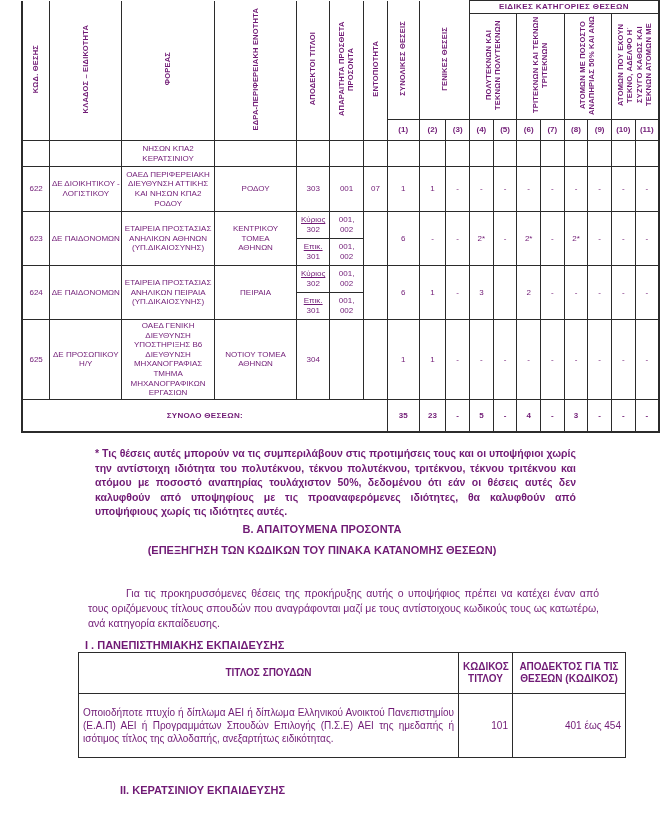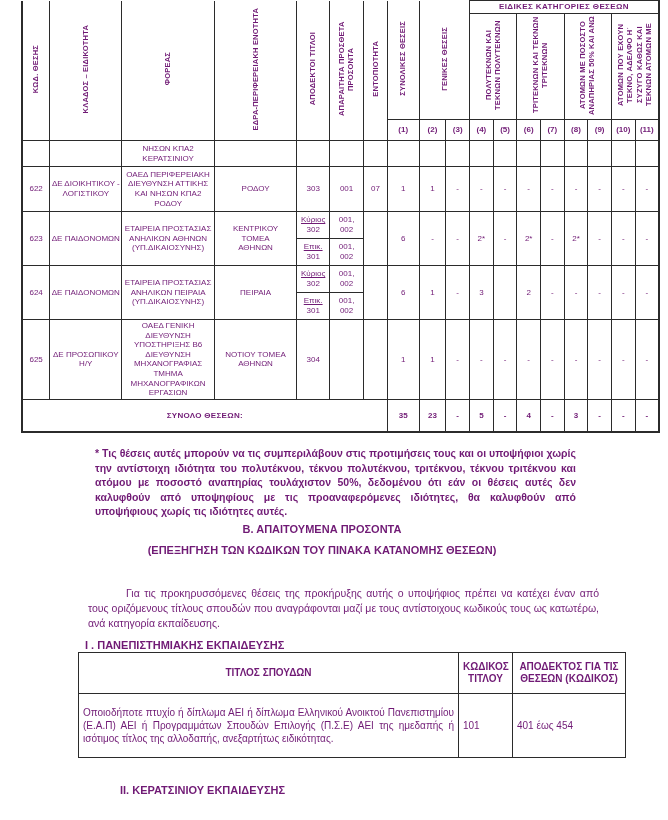--- a/index.html
+++ b/index.html
@@ -50,21 +50,21 @@
   }
   .sec1 { position:absolute; left:85px; top:639px; font-size:11px; font-weight:bold; }
   .sec2 { position:absolute; left:120px; top:784px; font-size:11px; font-weight:bold; }
   
   table.edu { position:absolute; left:78px; top:652px; width:547px;
     border-collapse:collapse; table-layout:fixed; border:1.5px solid #2b2b2b; }
   table.edu td { border:1px solid #2b2b2b; vertical-align:middle; padding:2px 4px; }
   table.edu td.hd { font-weight:bold; font-size:10px; text-align:center; line-height:12.5px; height:41px; }
   table.edu td.body { font-size:10px; line-height:13px; height:64px; }
   td.title-cell { text-align:justify; padding:3px 6px; }
-  td.center10 { text-align:left; font-size:10px;margin-left:28px; }
+  td.center10 { text-align:right; font-size:10px;margin-left:28px; }
 </style>
 </head>
 <body>
 
 <div class="page">
 
   <table class="main">
     <colgroup>
       <col style="width:27px">
         <col style="width:70px">

